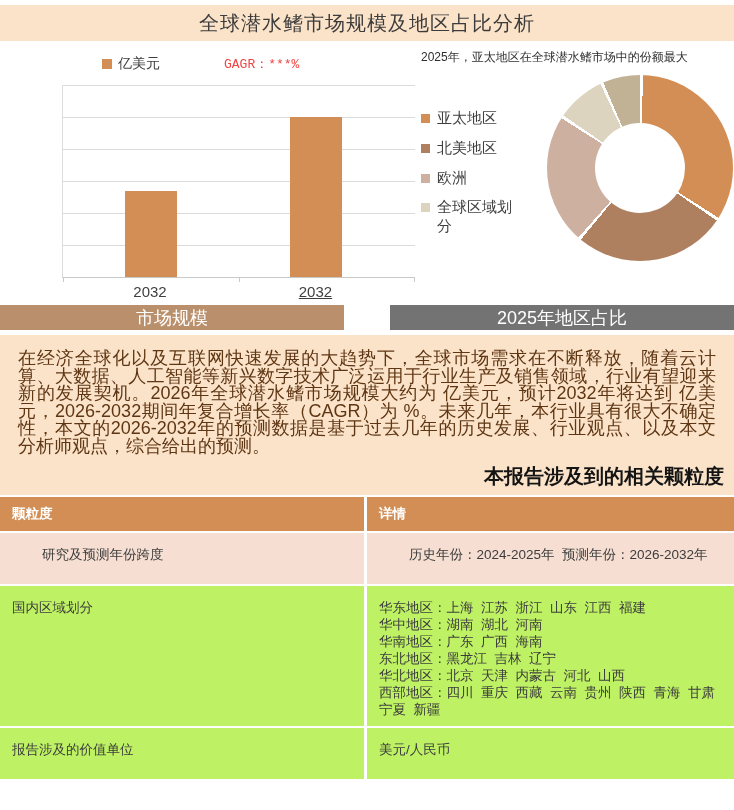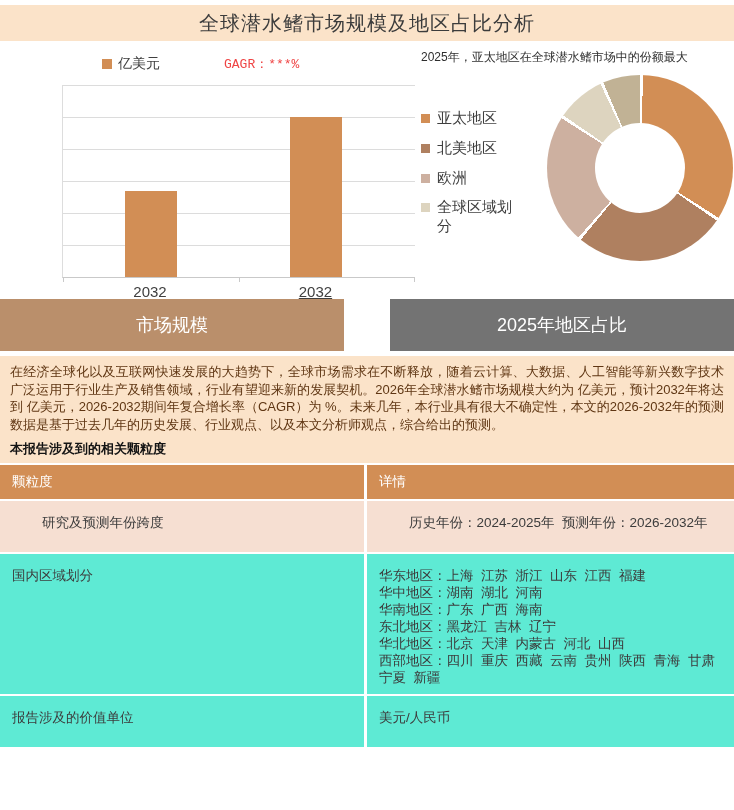--- a/index.html
+++ b/index.html
@@ -30,39 +30,39 @@
   .right-chart{flex:1;box-sizing:border-box;padding:2px 12px 0 2px;}
   .right-title{font-size:12px;color:#2E2E2E;line-height:1.35;}
   .donut-row{display:flex;margin-top:10px;}
   .donut-legend{width:102px;margin-top:34px;flex:none;}
   .legend-item{display:flex;font-size:15px;color:#3F3F3F;margin-bottom:11px;line-height:1.25;}
   .legend-item .sq{width:9px;height:9px;margin:5px 7px 0 0;flex:none;}
   .donut-wrap{position:relative;width:186px;height:186px;margin-left:24px;flex:none;}
   .donut{width:100%;height:100%;border-radius:50%;}
   .donut-hole{position:absolute;width:90px;height:90px;left:48px;top:48px;background:#ffffff;border-radius:50%;}
   
-  .tabs{display:flex;height:52px;gap:46px;}
+  .tabs{display:flex;height:25px;margin-top:6px;gap:46px;}
   .tab{width:50%;display:flex;align-items:center;justify-content:center;color:#ffffff;font-size:18px;cursor:pointer;}
   
   .summary{background:#FBE3C9;margin-top:5px;padding:7px 10px 5px;}
-  .summary p{margin:0;font-size:13px;line-height:17.5px;color:#5F3613;text-align:justify;}
-  .table-title{text-align:left;font-weight:bold;font-size:13px;color:#141414;margin-top:7px;}
+  .summary p{margin:8px;font-size:18px;line-height:17.5px;color:#5F3613;text-align:justify;}
+  .table-title{text-align:right;font-weight:bold;font-size:20px;color:#141414;margin-top:7px;}
   
   table.granularity{width:100%;border-collapse:separate;border-spacing:0 2px;margin-top:0;table-layout:fixed;}
   table.granularity th{
-    background:#D28E55;color:#ffffff;text-align:left;font-size:13.5px;font-weight:normal;
+    background:#D28E55;color:#ffffff;text-align:left;font-size:13.5px;font-weight:bold;
     padding:8px 12px;height:14px;
   }
   table.granularity td{
     font-size:13.5px;color:#3C3C3C;padding:13px 12px 8px;vertical-align:top;
     white-space:pre-wrap;line-height:17px;
   }
   .col-sep{border-right:3px solid #ffffff;}
   tr.odd td{background:#F6DFD2;padding-left:42px;}
-  tr.even td{background:#5eead4;}
+  tr.even td{background:#bef264;}
   td.lbl{height:30px;}
 </style>
 </head>
 <body>
 
 <div class="title-bar">
   <span>全球潜水鳍市场规模及地区占比分析</span>
 </div>
 
 <div class="charts">

